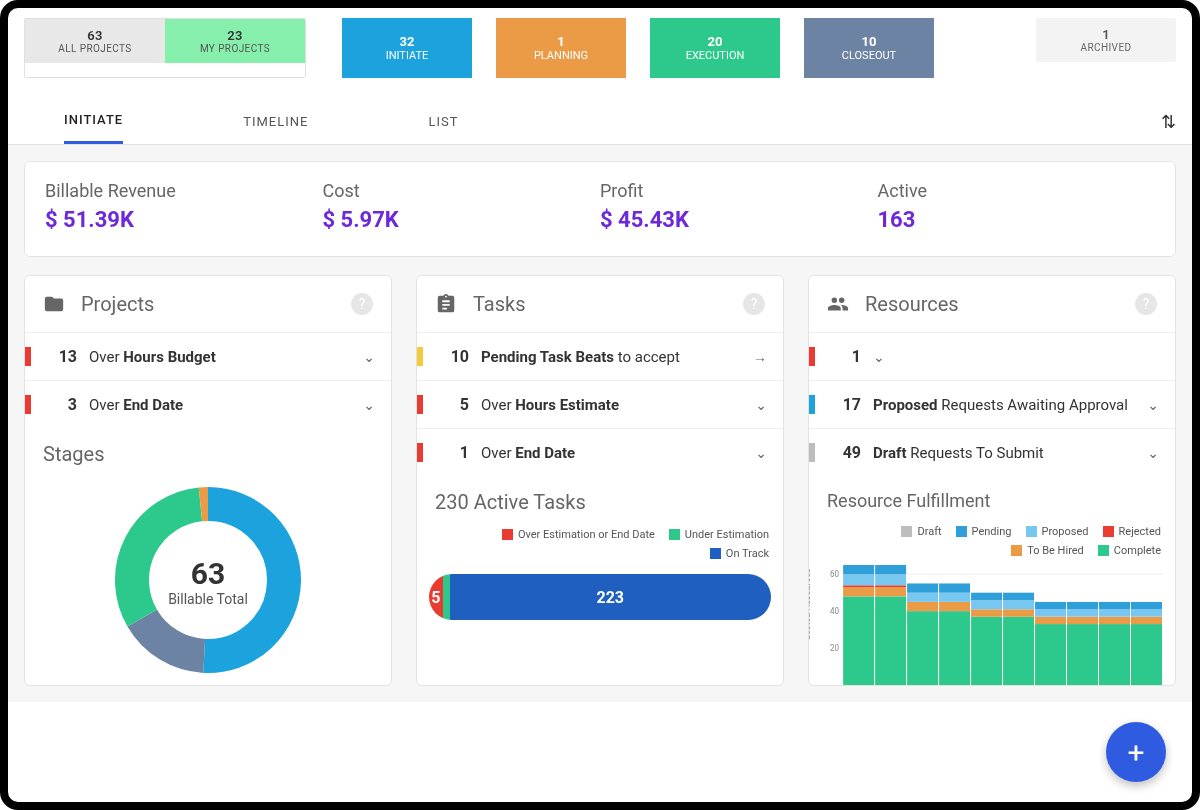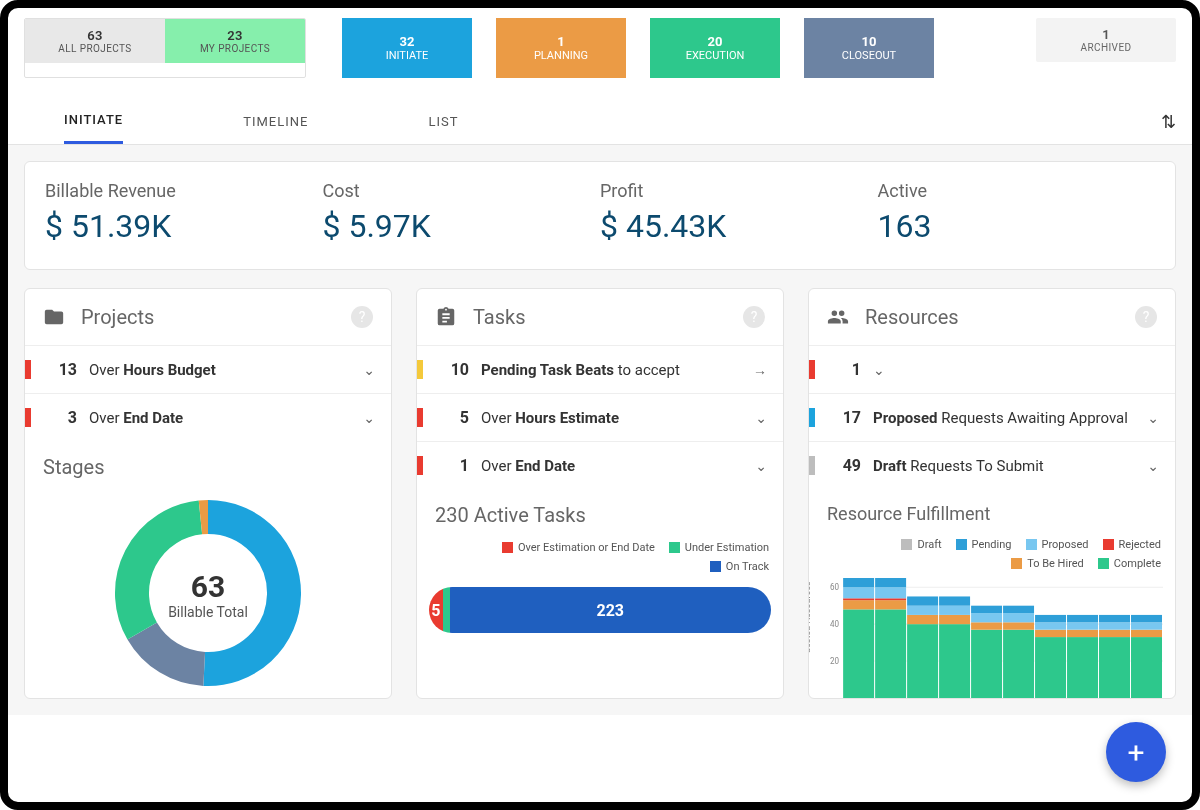--- a/index.html
+++ b/index.html
@@ -36,21 +36,21 @@
 .kpi-card { background: #fff; border: 1px solid #e3e3e3; border-radius: 6px; margin-bottom: 18px; }
 .kpi-header { display: flex; align-items: center; padding: 18px 20px; border-bottom: 1px solid #e8e8e8; color: #666; font-size: 22px; }
 .kpi-header .gauge-icon { width: 22px; height: 22px; margin-right: 16px; fill: #666; }
 .kpi-header .nav-arrows { margin-left: 26px; display: flex; gap: 22px; color: #888; font-size: 16px; }
 .kpi-header .nav-arrows span { cursor: pointer; }
 .kpi-header .month-label { margin-left: 26px; }
 .period-btn { margin-left: auto; border: 1px solid #ccc; border-radius: 4px; padding: 8px 14px; font-size: 14px; color: #555; display: flex; align-items: center; gap: 8px; cursor: pointer; background: #fff; }
 .kpi-metrics { display: flex; padding: 18px 20px 24px; }
 .metric { flex: 1; }
 .metric .name { font-size: 18px; color: #666; margin-bottom: 6px; }
-.metric .val { font-size: 32px; font-weight: 400; color: #0c4a6e; }
+.metric .val { font-size: 22px; font-weight: 700; color: #6d28d9; }
 
 
 .cols { display: flex; gap: 24px; }
 .panel { flex: 1; background: #fff; border: 1px solid #e3e3e3; border-radius: 6px; display: flex; flex-direction: column; overflow: hidden; }
 .panel-header { display: flex; align-items: center; padding: 16px 18px; color: #666; font-size: 20px; }
 .panel-header svg { width: 22px; height: 22px; margin-right: 16px; fill: #666; }
 .panel-header .help { margin-left: auto; width: 22px; height: 22px; border-radius: 50%; background: #e6e6e6; color: #fff; font-size: 14px; display: flex; align-items: center; justify-content: center; cursor: pointer; }
 .row { display: flex; align-items: center; padding: 14px 16px 14px 0; border-top: 1px solid #eee; position: relative; cursor: pointer; }
 .row .stripe { width: 6px; align-self: stretch; margin-right: 10px; }
 .row .num { width: 36px; text-align: right; font-weight: 700; font-size: 16px; margin-right: 12px; }

